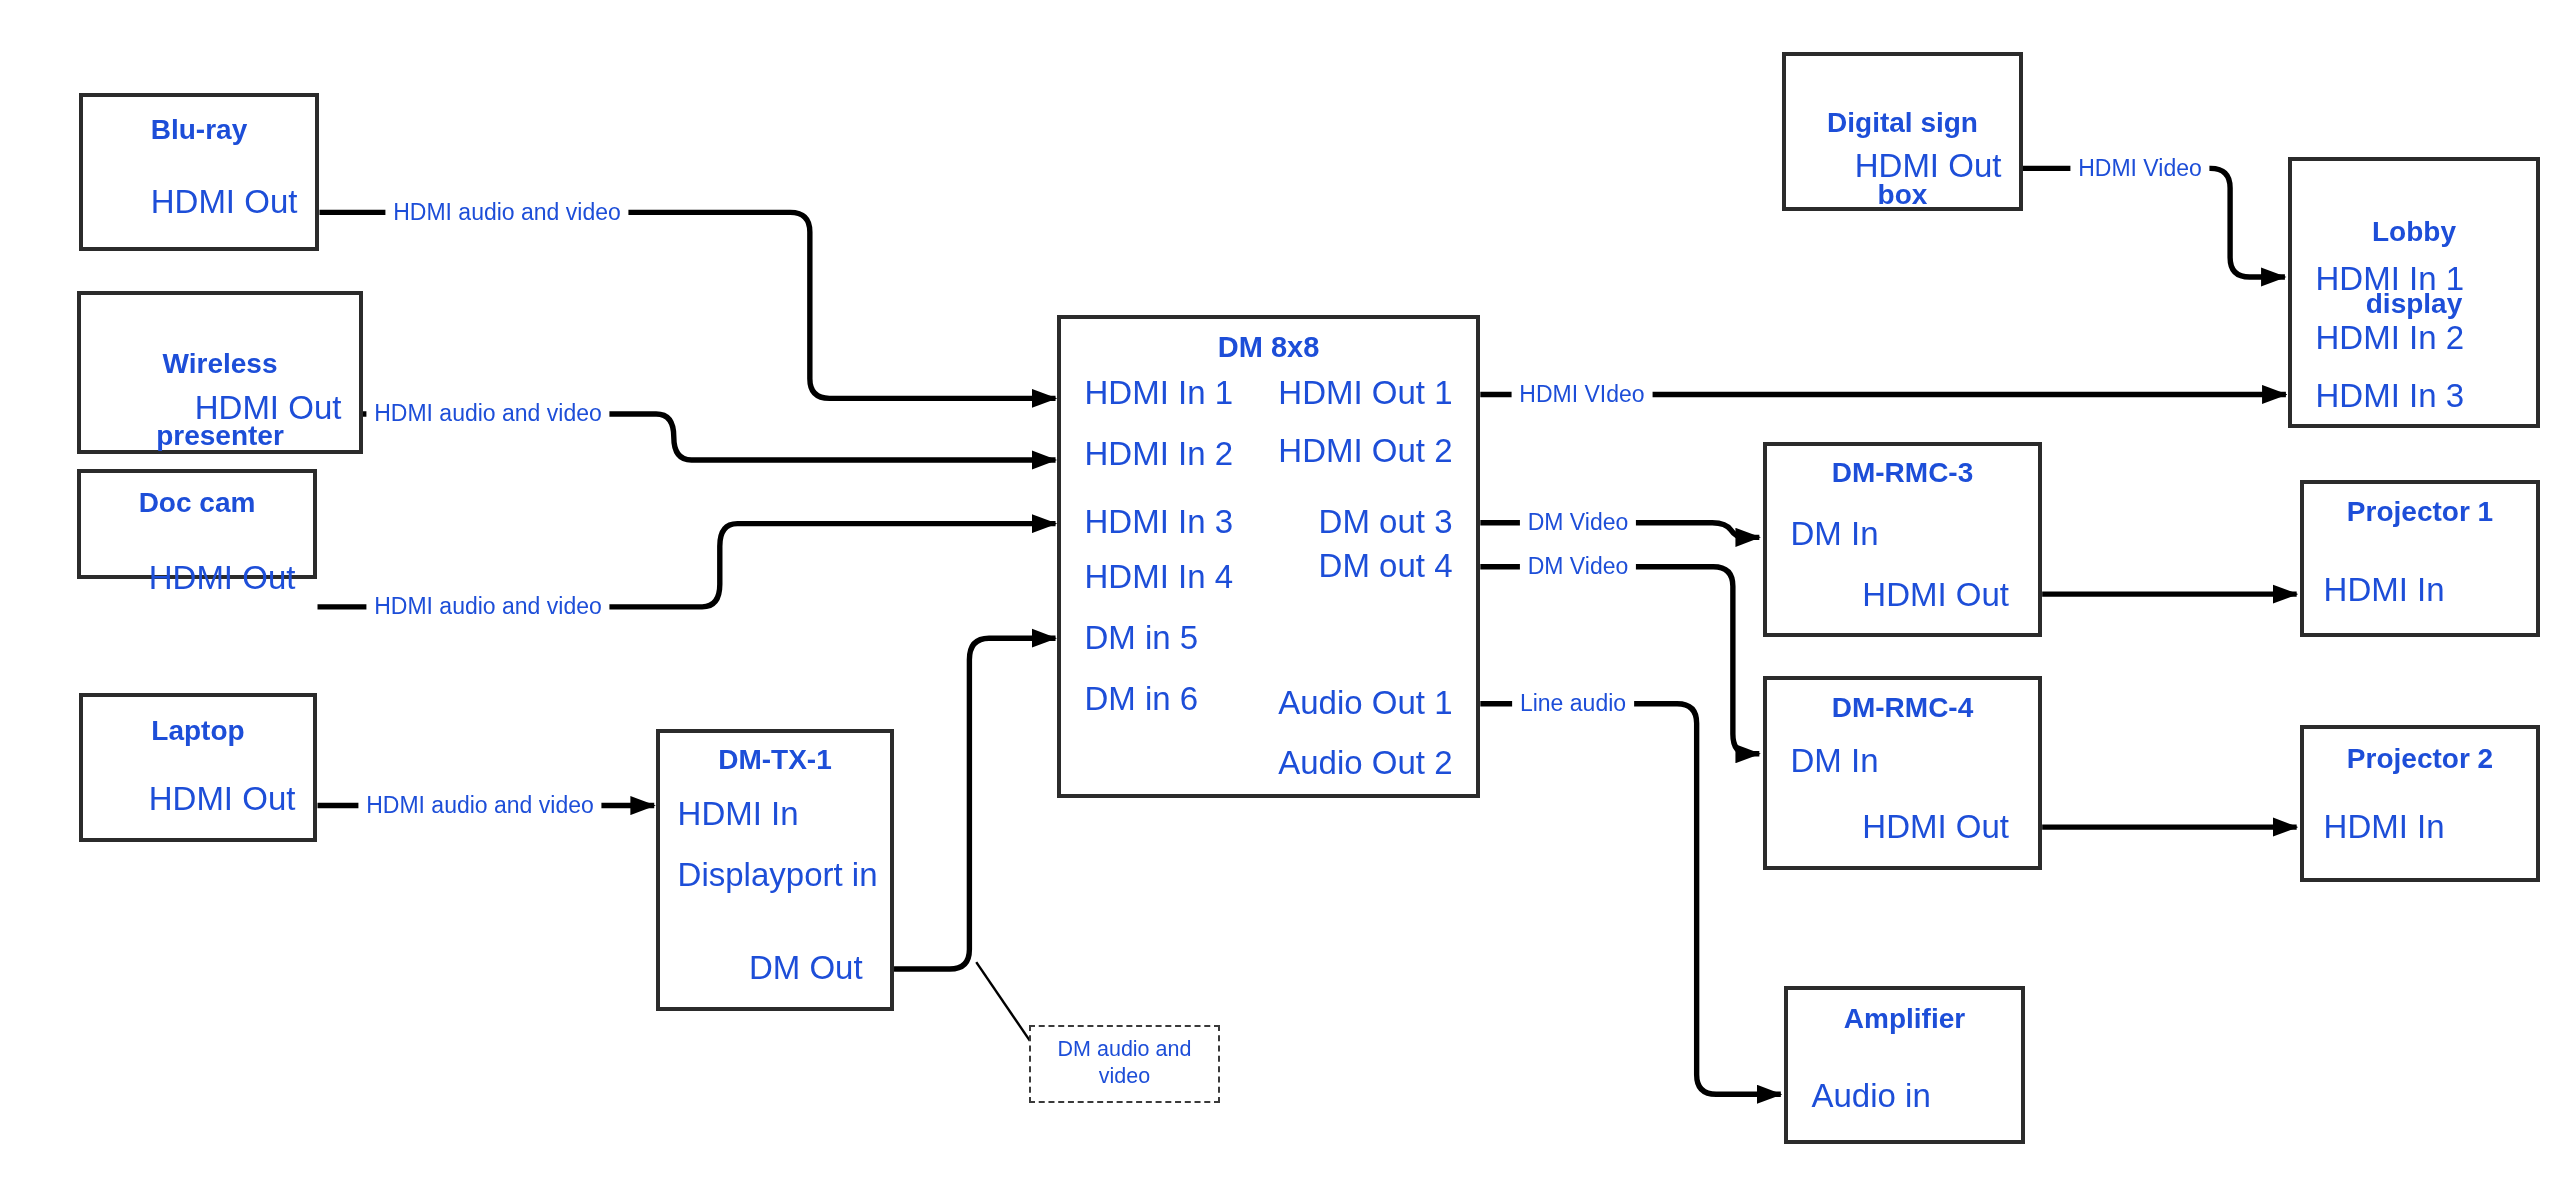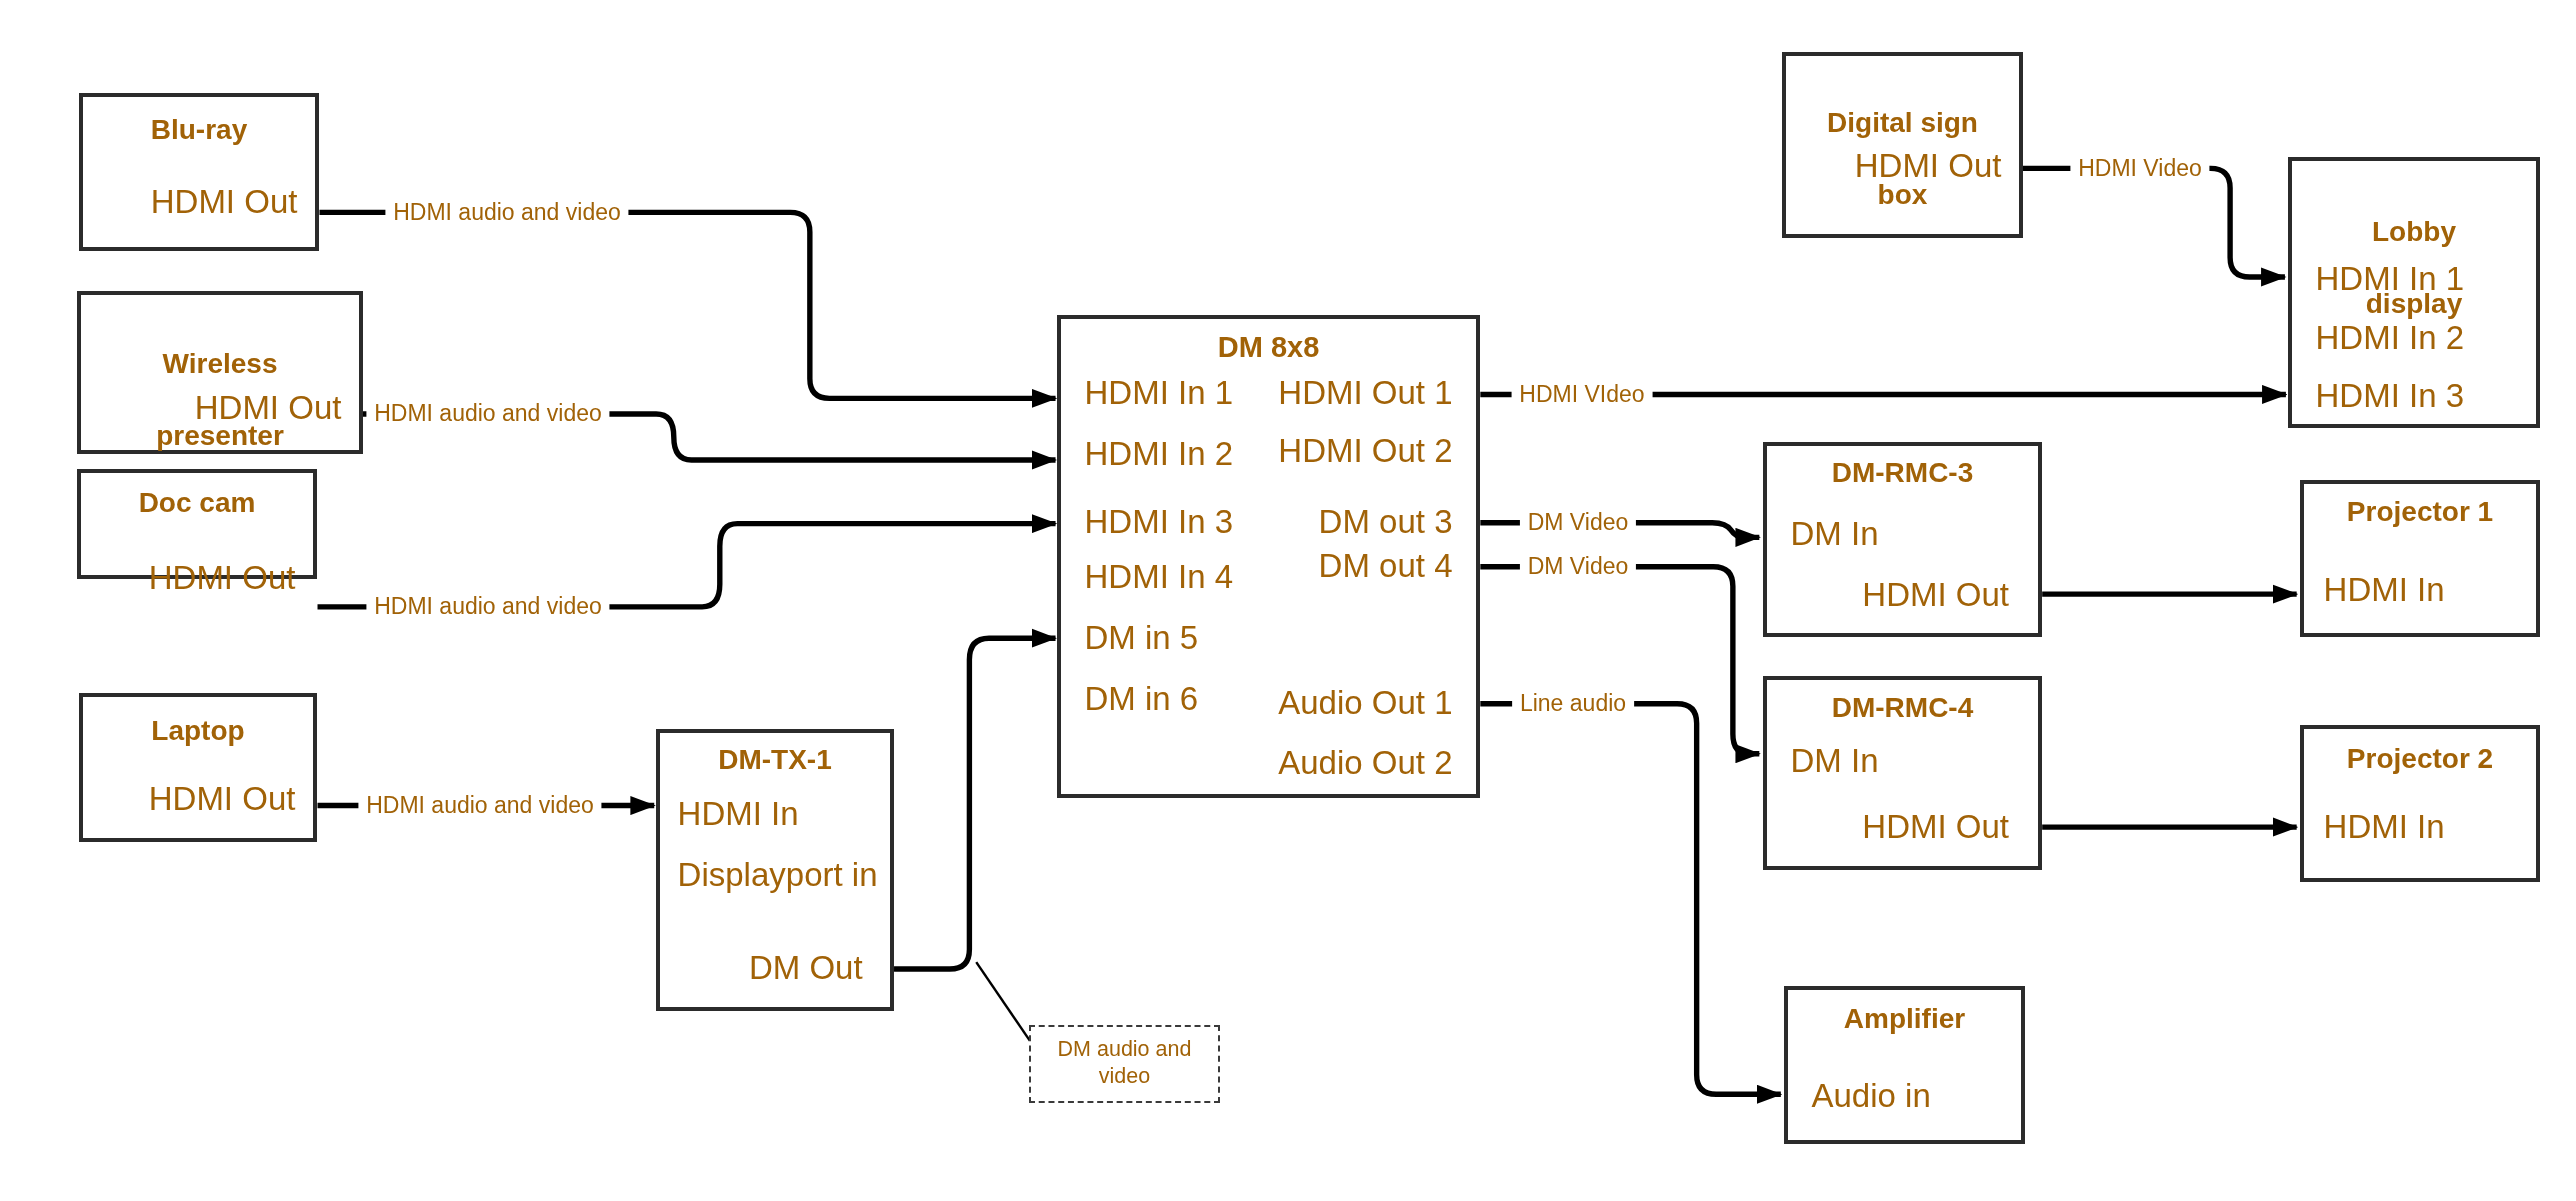--- a/index.html
+++ b/index.html
@@ -1,18 +1,18 @@
 <!DOCTYPE html>
 <html><head>
 <meta charset="utf-8">
 <style>
   html, body { margin:0; padding:0; background:#ffffff; }
   #canvas {
     position:relative; width:2576px; height:1201px; background:#ffffff;
-    font-family:"Liberation Sans", "DejaVu Sans", sans-serif; color:#a16207;
+    font-family:"Liberation Sans", "DejaVu Sans", sans-serif; color:#1d4ed8;
     overflow:hidden;
   }
   svg.wires { position:absolute; left:0; top:0; z-index:1; }
   .node {
     position:absolute; background:#ffffff; border:4.9px solid #2b2b2b;
     box-sizing:border-box; z-index:2;
   }
   .node .title {
     position:absolute; left:0; right:0; text-align:center;
     font-weight:bold; font-size:28px; line-height:36px; white-space:pre-line;
@@ -99,21 +99,21 @@
     <div class="port" style="top:304px;left:23.5px">DM in 5</div>
     <div class="port" style="top:365px;left:23.5px">DM in 6</div>
     <div class="port" style="top:59px;right:23.5px">HDMI Out 1</div>
     <div class="port" style="top:117px;right:23.5px">HDMI Out 2</div>
     <div class="port" style="top:188px;right:23.5px">DM out 3</div>
     <div class="port" style="top:232px;right:23.5px">DM out 4</div>
     <div class="port" style="top:369px;right:23.5px">Audio Out 1</div>
     <div class="port" style="top:429px;right:23.5px">Audio Out 2</div>
   </div>
 
-  <div class="node" style="left:1782px;top:52px;width:241px;height:186px">
+  <div class="node" style="left:1782px;top:52px;width:241px;height:159px">
     <div class="title" style="top:12.7px">
       <span class="tline">Digital sign</span>
       <span class="tline">box</span>
     </div>
     <div class="port" style="top:95px;right:17.6px">HDMI Out</div>
   </div>
 
   <div class="node" style="left:2288px;top:157px;width:252px;height:271px">
     <div class="title" style="top:16.6px">
       <span class="tline">Lobby</span>

